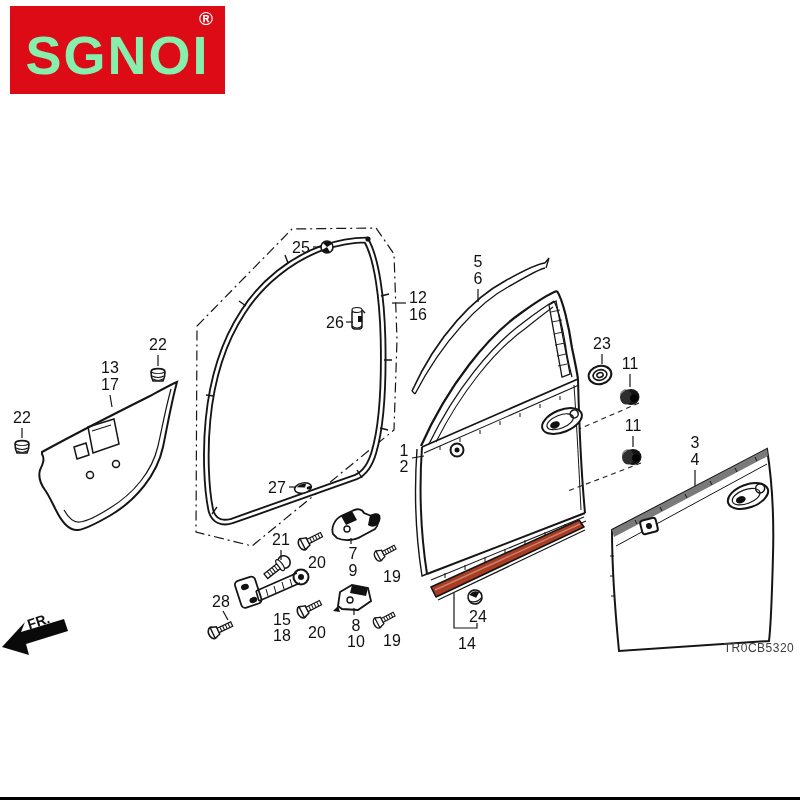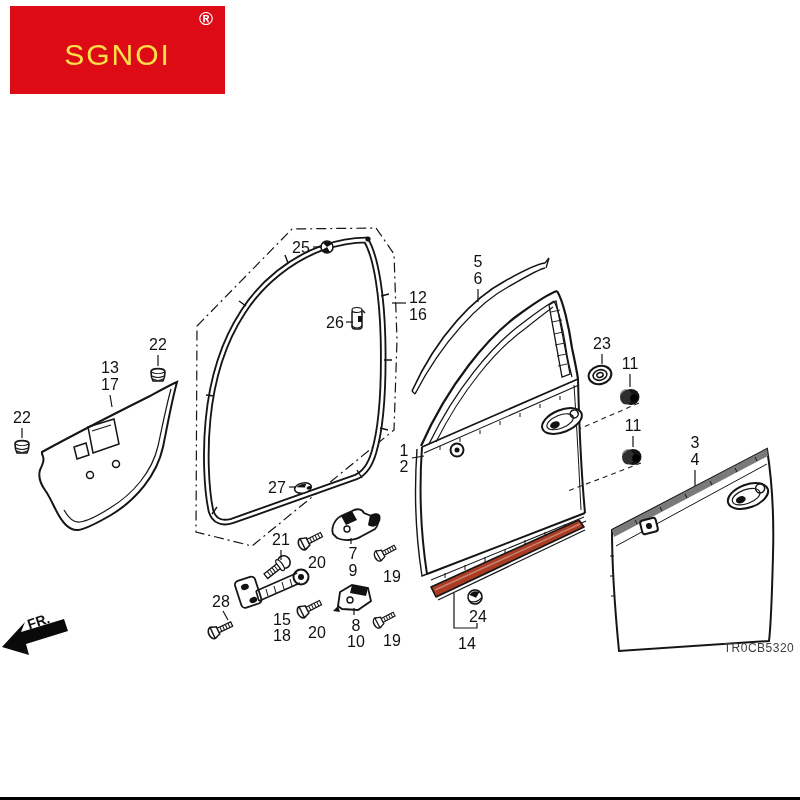--- a/index.html
+++ b/index.html
@@ -2,21 +2,21 @@
 <html><head>
 <meta charset="utf-8">
 <style>
   html,body{margin:0;padding:0;}
   body{width:800px;height:800px;background:#ffffff;position:relative;overflow:hidden;
        font-family:"Liberation Sans",sans-serif;}
   .stage{position:absolute;inset:0;width:800px;height:800px;}
   
   .logo{position:absolute;left:10px;top:6px;width:215px;height:88px;background:#dd0b16;
         display:flex;align-items:center;justify-content:center;}
-  .logo-text{color:#fde047;font-weight:normal;font-size:30px;letter-spacing:2px;margin-top:10px;
+  .logo-text{color:#86efac;font-weight:bold;font-size:54px;letter-spacing:2px;margin-top:10px;
              font-family:"Liberation Sans",sans-serif;}
   .logo-reg{position:absolute;top:3px;right:12px;color:#fff;font-size:19px;font-weight:bold;line-height:1;}
   
   svg text{font-family:"Liberation Sans",sans-serif;fill:#111;}
   .lbl{font-size:16px;text-anchor:middle;}
   .code{font-size:12px;fill:#3d3d3d;letter-spacing:.5px;text-anchor:middle;}
   .frtxt{font-size:14px;font-weight:bold;text-anchor:middle;}
   .ln{stroke:#151515;fill:none;}
   .leader{stroke:#151515;stroke-width:1.2;fill:none;}
   .dashlead{stroke:#222;stroke-width:1.1;fill:none;stroke-dasharray:5 4;}

